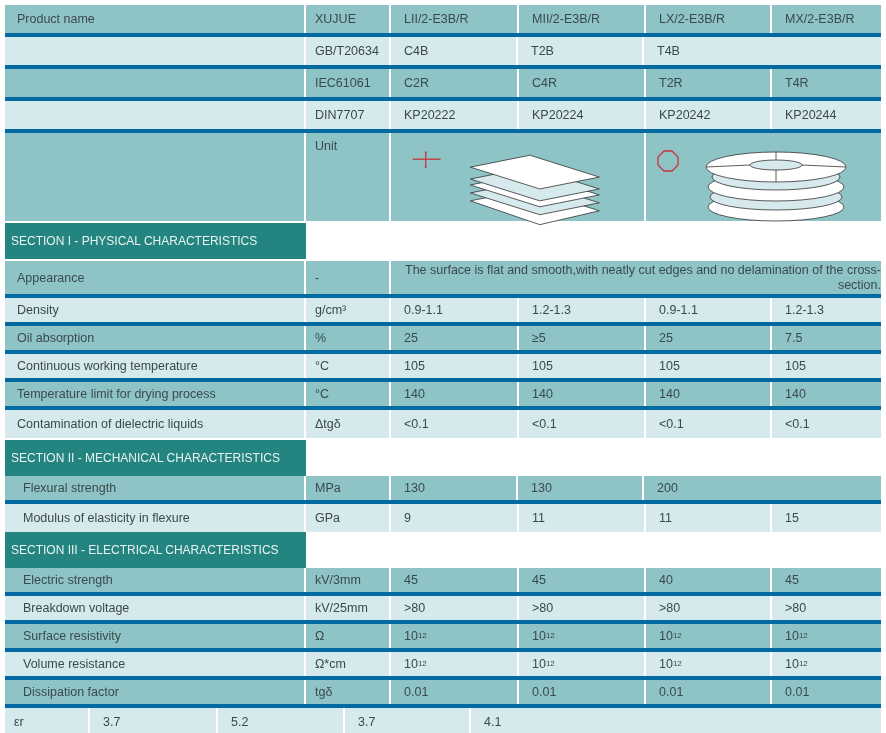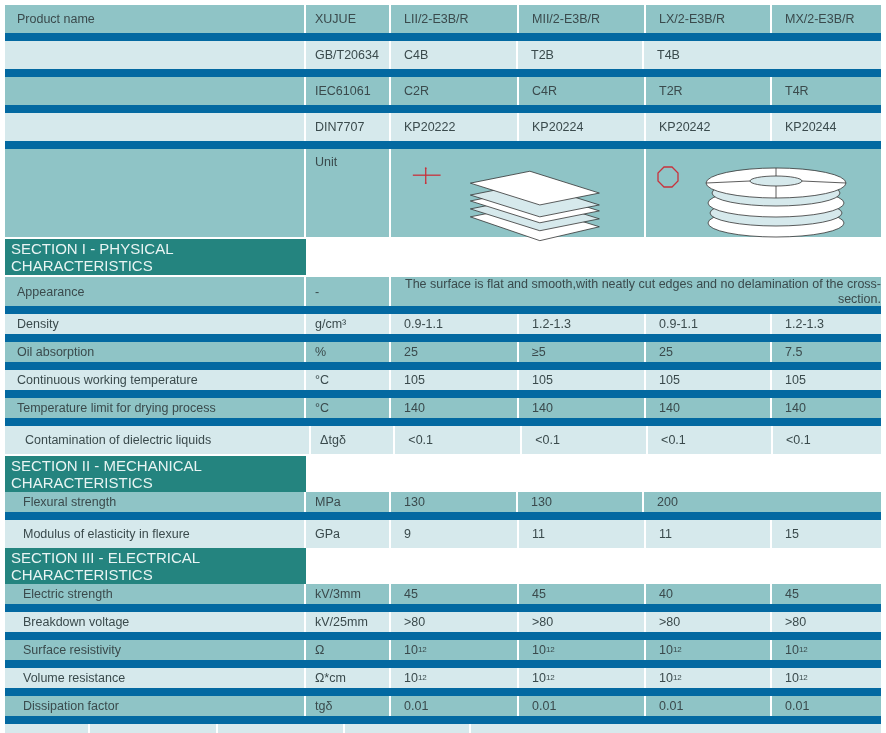--- a/index.html
+++ b/index.html
@@ -1,38 +1,38 @@
 <!DOCTYPE html>
 <html><head>
 <meta charset="utf-8">
 <style>
   html,body{margin:0;padding:0;background:#ffffff;}
   body{width:886px;height:733px;overflow:hidden;font-family:"Liberation Sans",sans-serif;color:#3a4a4c;}
   .wrap{position:absolute;left:5px;top:5px;width:876px;}
-  .row{display:flex;width:876px;border-bottom:8px solid #0369a1;box-sizing:border-box;}
+  .row{display:flex;width:876px;border-bottom:4px solid #0369a1;box-sizing:border-box;}
   .cell{box-sizing:border-box;border-right:2px solid #ffffff;font-size:12.5px;display:flex;align-items:center;padding-left:8px;}
   .cell:last-child{border-right:none;}
   .c0{width:301px;}
   .c1{width:85px;}
   .c2{width:128px;}
   .c3{width:127px;}
   .c4{width:126px;}
   .c5{width:109px;}
   .dark{background:#8fc4c6;}
   .light{background:#d6e9ec;}
   .h28{height:28px;text-align:center;}
   .prop{padding-left:12px;}
   .indent{padding-left:18px;}
   .unitc{justify-content:flex-start;padding-left:9px;}
   .valc{padding-left:13px;}
   .top-row .cell{height:28px;}
   .img-row{height:88px;}
   .img-row .cell{align-items:flex-start;padding-top:6px;}
   .section{display:flex;width:876px;}
-  .section .sh{width:301px;background:#24847f;color:#e8f4f3;font-size:15px;display:flex;align-items:center;padding-left:6px;box-sizing:border-box;}
+  .section .sh{width:301px;background:#24847f;color:#e8f4f3;font-size:12px;display:flex;align-items:center;padding-left:6px;box-sizing:border-box;}
   .section .blank{flex:1;background:#ffffff;}
   .sec1{height:36px;margin-top:2px;}
   .sec2{height:36px;}
   .sec3{height:36px;}
   .appearance{height:39px;}
   .wide{width:490px;padding-left:9px;line-height:15px;align-items:center;}
   sup{font-size:8px;vertical-align:top;position:relative;top:-1px;}
   .imgcell{position:relative;padding:0;}
 </style>
 </head>
@@ -145,21 +145,21 @@
     <div class="cell c5 valc">105</div>
   </div>
   <div class="row dark h28">
     <div class="cell c0 prop">Temperature limit for drying process</div>
     <div class="cell c1 unitc">°C</div>
     <div class="cell c2 valc">140</div>
     <div class="cell c3 valc">140</div>
     <div class="cell c4 valc">140</div>
     <div class="cell c5 valc">140</div>
   </div>
-  <div class="row light h28" style="border-bottom:none;padding-left:8px;">
+  <div class="row light h28" style="border-bottom:none;">
     <div class="cell c0 prop">Contamination of dielectric liquids</div>
     <div class="cell c1 unitc">Δtgδ</div>
     <div class="cell c2 valc">&lt;0.1</div>
     <div class="cell c3 valc">&lt;0.1</div>
     <div class="cell c4 valc">&lt;0.1</div>
     <div class="cell c5 valc">&lt;0.1</div>
   </div>
 
   <div class="section sec2" style="margin-top:2px;">
     <div class="sh">SECTION II - MECHANICAL CHARACTERISTICS</div>

